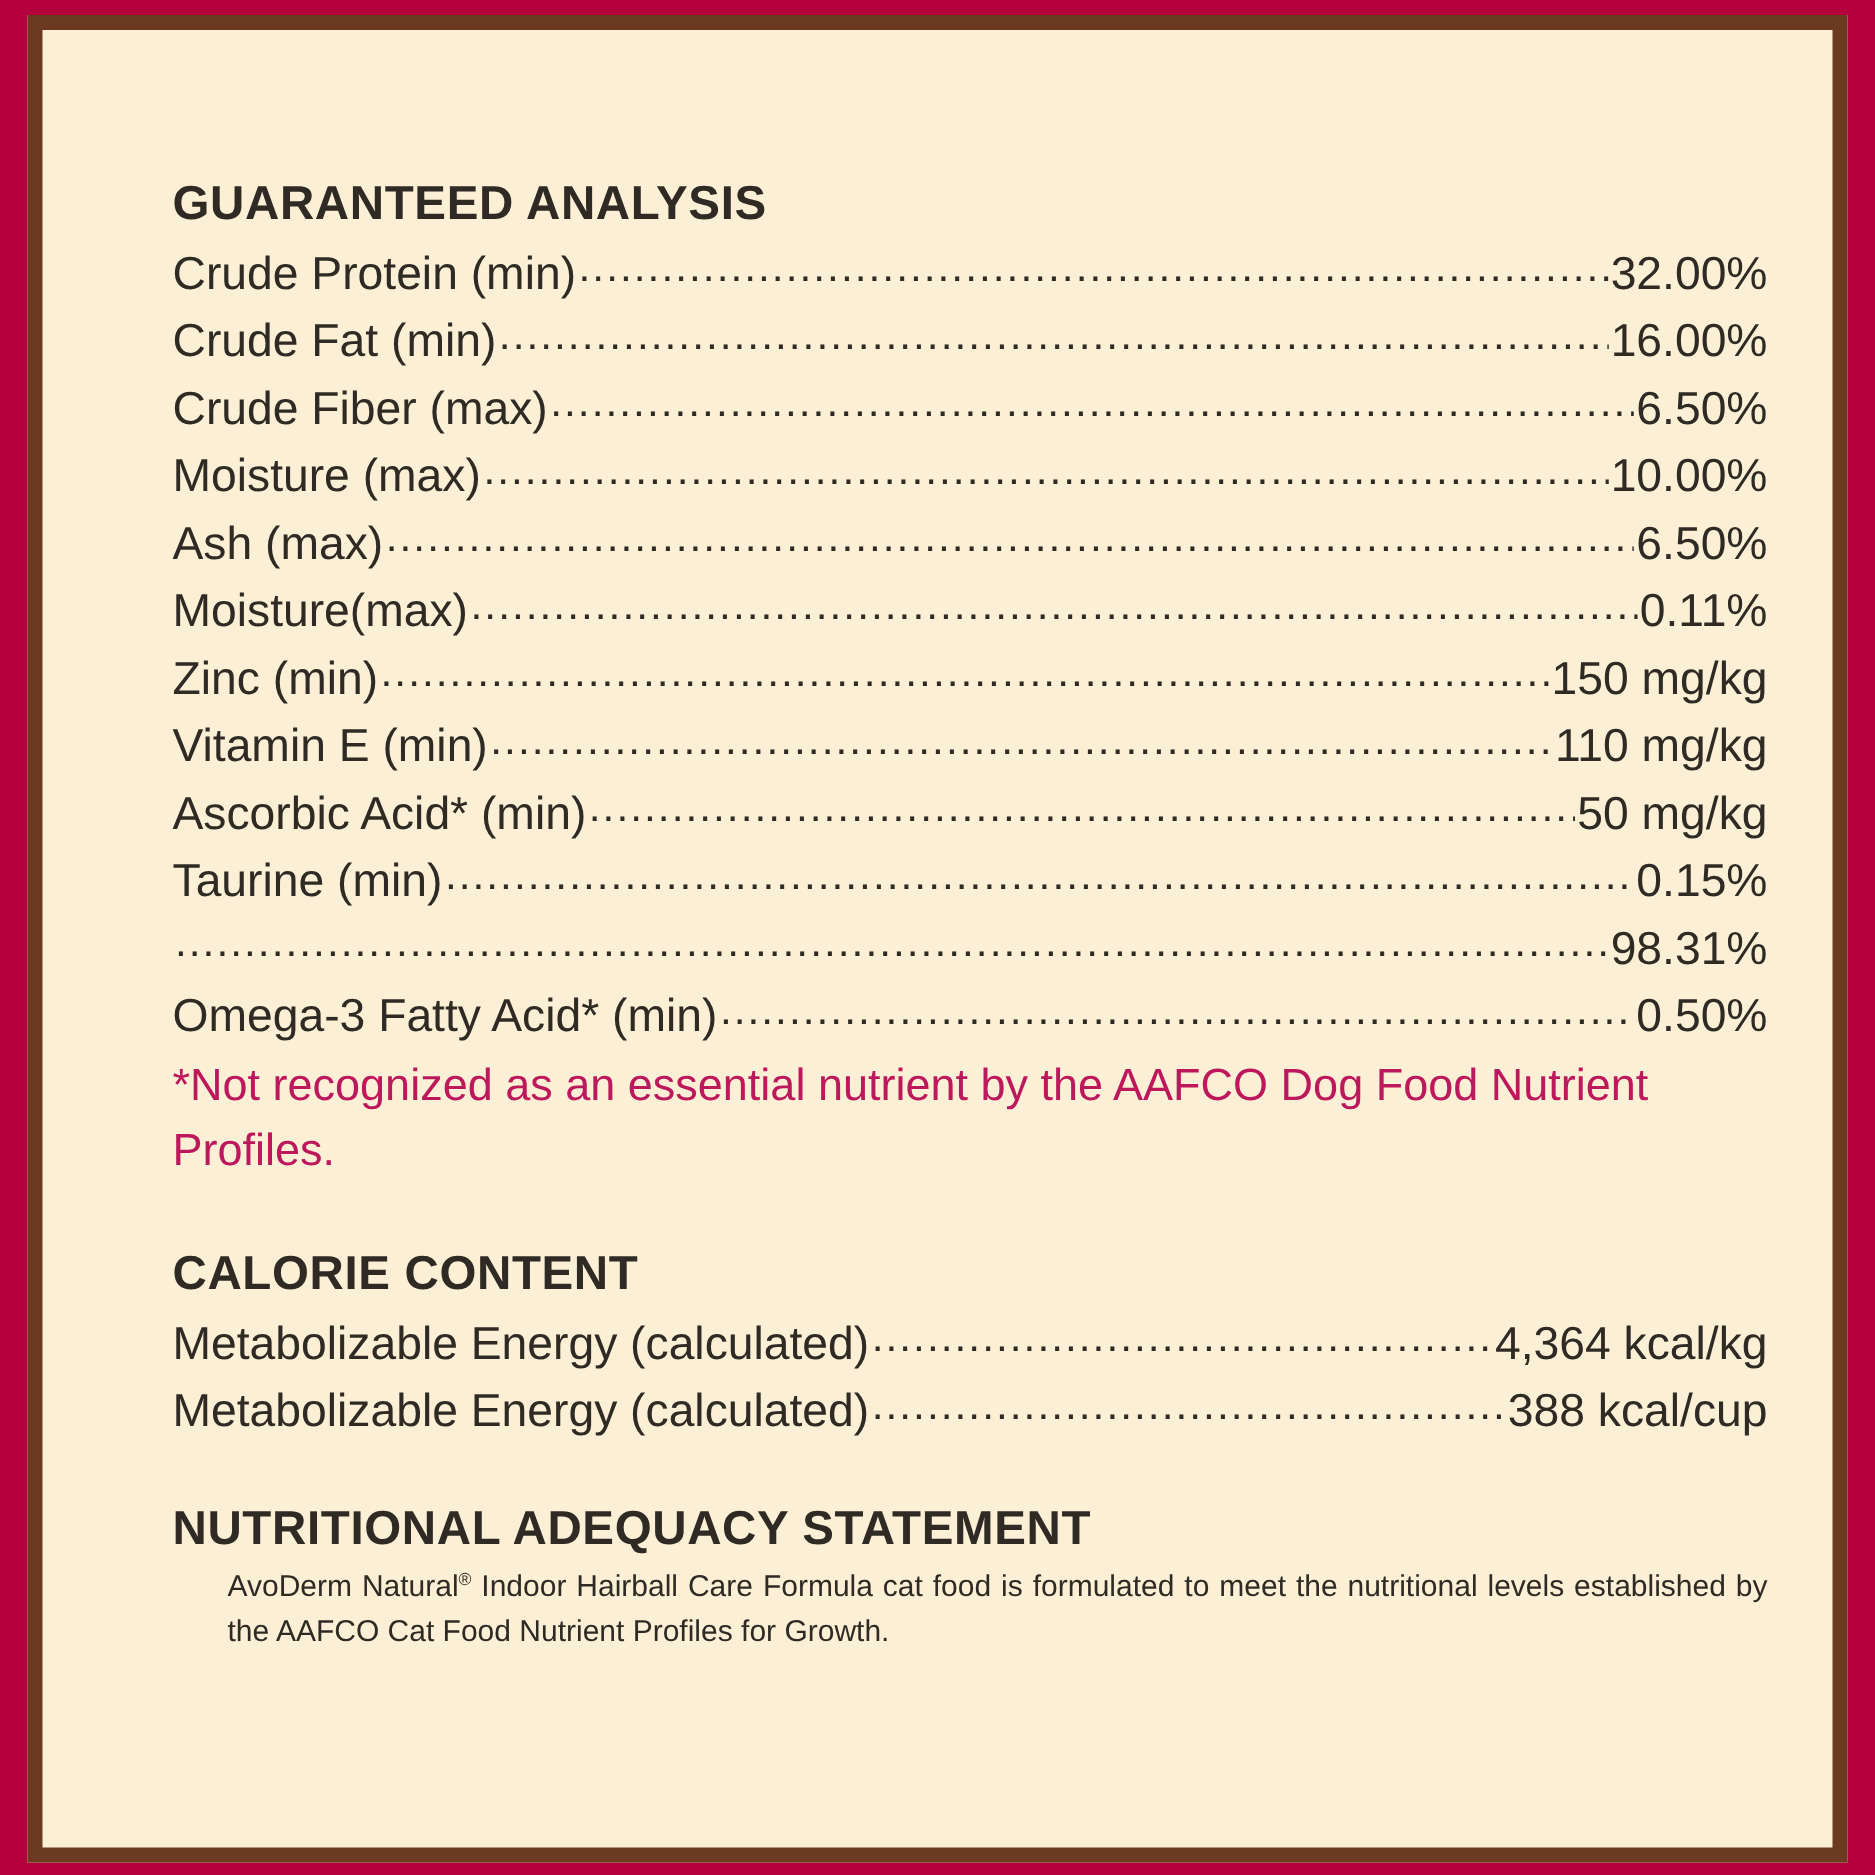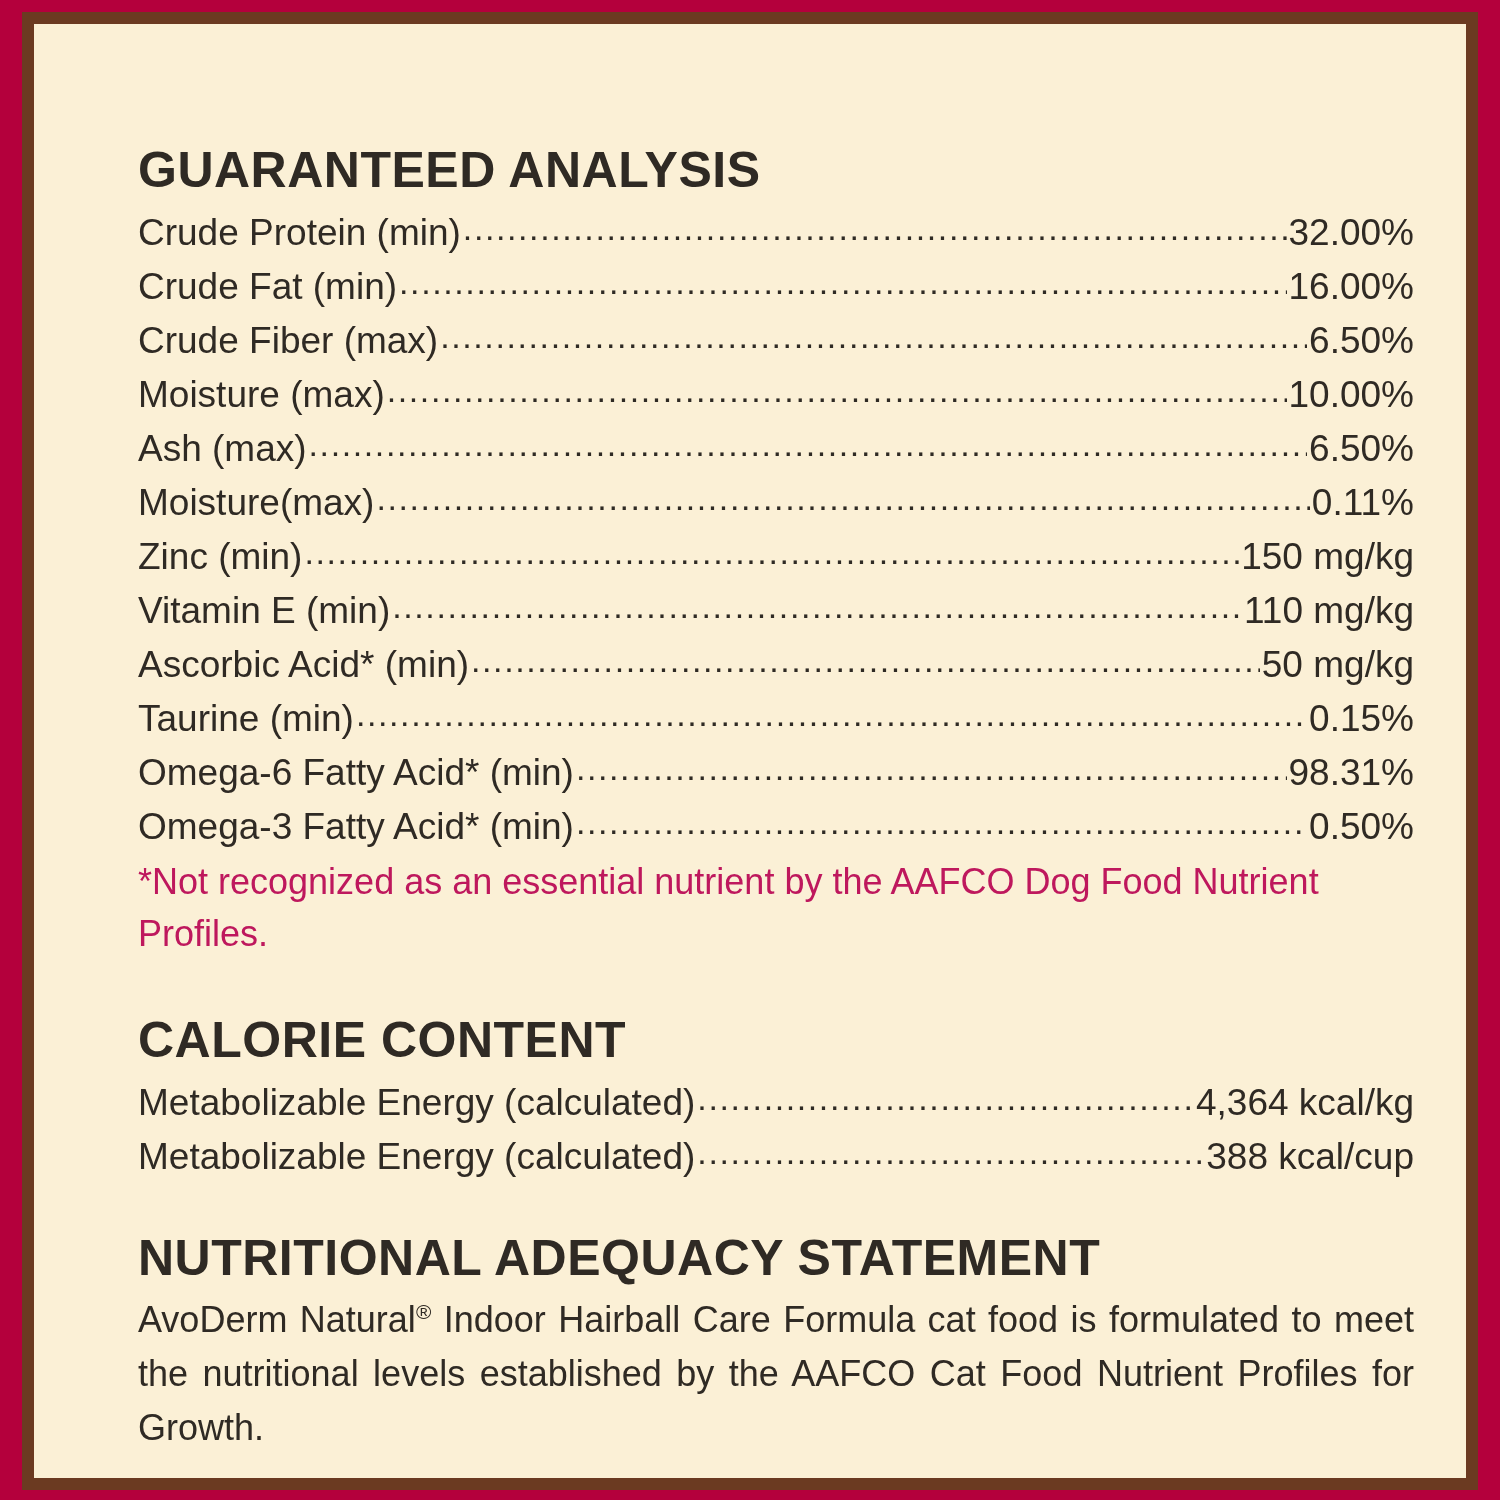--- a/index.html
+++ b/index.html
@@ -33,21 +33,21 @@
   }
   .content {
     position: absolute;
     left: 104px;
     top: 118px;
     width: 1276px;
   }
   .section-title {
     font-family: "Liberation Sans", sans-serif;
     font-weight: bold;
-    font-size: 50px;
+    font-size: 38px;
     letter-spacing: 0.5px;
     color: #2f2a24;
     margin: 0 0 6px 0;
     line-height: 1.15;
   }
   .ga-list {
     margin: 0;
     padding: 0;
     list-style: none;
   }
@@ -83,25 +83,26 @@
     line-height: 1.45;
     margin-top: 2px;
   }
   .block-gap {
     height: 52px;
   }
   .block-gap-sm {
     height: 46px;
   }
   .statement {
-    font-size: 36px;
+    font-size: 24px;
     color: #2f2a24;
     line-height: 1.5;
     text-align: justify;
     margin-top: 2px;
+    margin-left: 44px;
   }
   .statement sup {
     font-size: 0.58em;
     vertical-align: super;
   }
 </style>
 </head>
 <body>
 
 <div class="outer-border">
@@ -155,21 +156,20 @@
           <span class="label">Ascorbic Acid*  (min)</span>
           <span class="dots">......................................................................................................................................................................................................</span>
           <span class="value">50 mg/kg</span>
         </li>
         <li class="row">
           <span class="label">Taurine (min)</span>
           <span class="dots">......................................................................................................................................................................................................</span>
           <span class="value">0.15%</span>
         </li>
         <li class="row">
-          <span class="label">Omega-6 Fatty Acid*  (min)</span>
           <span class="dots">......................................................................................................................................................................................................</span>
           <span class="value">98.31%</span>
         </li>
         <li class="row">
           <span class="label">Omega-3 Fatty Acid*  (min)</span>
           <span class="dots">......................................................................................................................................................................................................</span>
           <span class="value">0.50%</span>
         </li>
       </ul>
 

